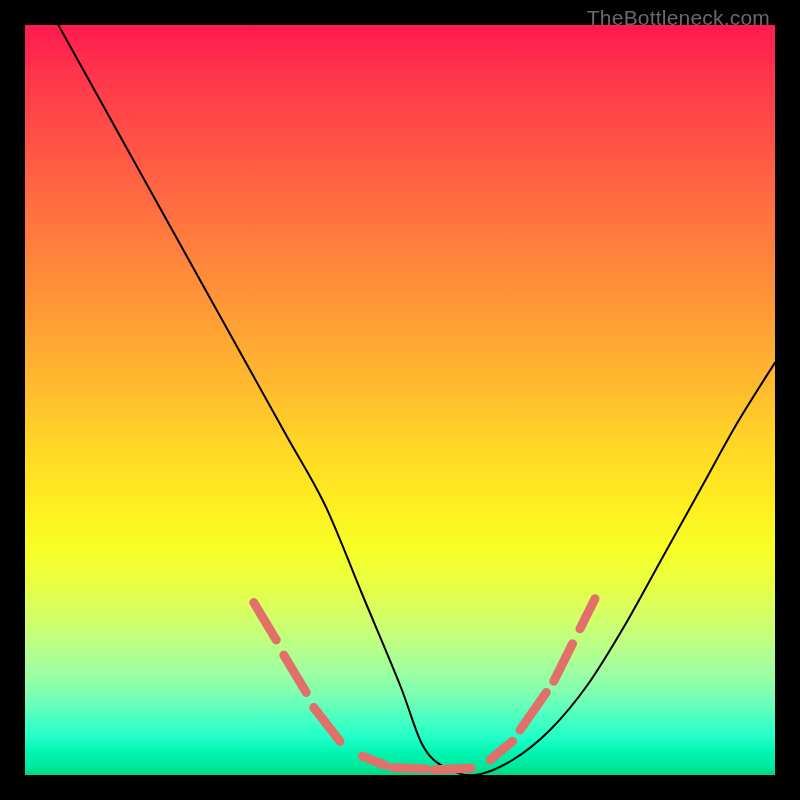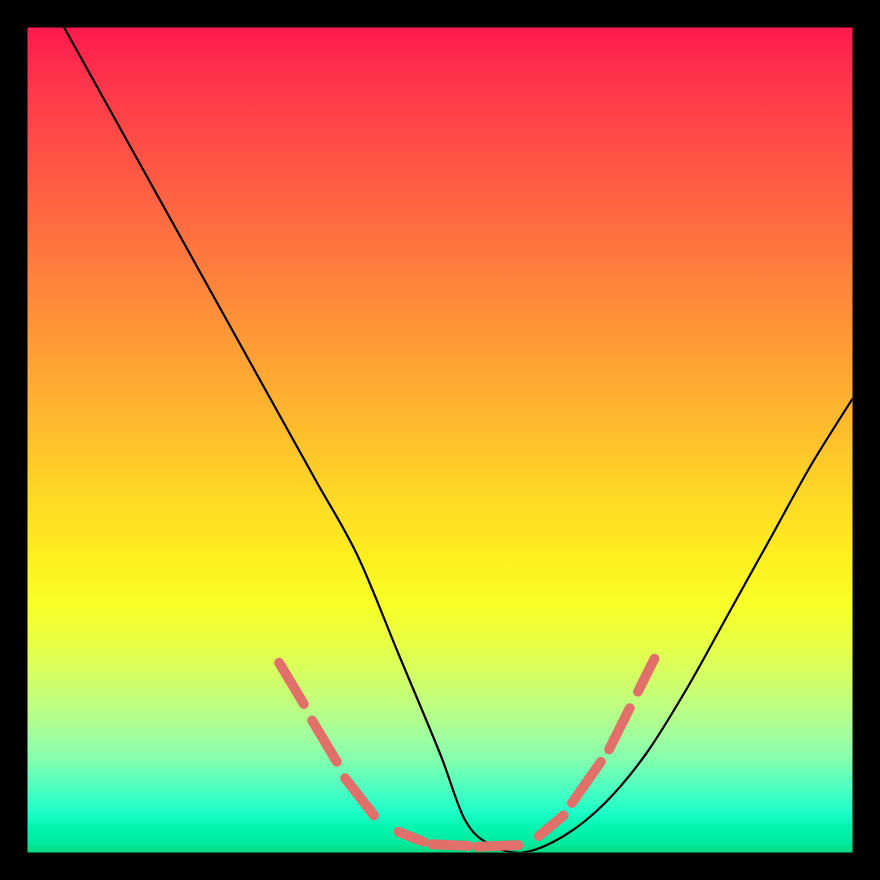--- a/index.html
+++ b/index.html
@@ -50,20 +50,21 @@
   svg.curve {
     position: absolute;
     left: 0; top: 0;
     width: 750px; height: 750px;
   }
 </style>
 </head>
 <body>
 
 <div class="frame">
+  <div class="watermark">TheBottleneck.com</div>
   <div class="plot">
     <svg class="curve" viewBox="0 0 750 750" preserveAspectRatio="none">
       <path id="main-curve" fill="none" stroke-width="2" stroke-linecap="round" d="M 0 -60 C 6.25 -48.75, 25 -15, 37.5 7.5 C 50 30, 62.5 52.5, 75 75 C 87.5 97.5, 100 120, 112.5 142.5 C 125 165, 137.5 187.5, 150 210 C 162.5 232.5, 175 255, 187.5 277.5 C 200 300, 212.5 322.5, 225 345 C 237.5 367.5, 250 390, 262.5 412.5 C 275 435, 287.5 453.75, 300 480 C 312.5 506.25, 325 540, 337.5 570 C 350 600, 365 635, 375 660 C 385 685, 390 706.25, 397.5 720 C 405 733.75, 411.25000000000006 737.5, 420.00000000000006 742.5 C 428.75000000000006 747.5, 438.75 751.25, 450 750 C 461.25 748.75, 475 742.5, 487.5 735 C 500 727.5, 512.5 717.5, 525 705 C 537.5 692.5, 550 677.5, 562.5 660 C 575 642.5, 587.5 621.25, 600 600 C 612.5 578.75, 625 555, 637.5 532.5 C 650 510, 662.5 487.5, 675 465 C 687.5 442.5, 700 418.75, 712.5 397.5 C 725 376.25, 743.75 347.49999999999994, 750 337.49999999999994" stroke="#000000"></path>
       <g id="highlights">
           <line x1="228.75" y1="577.5" x2="251.25000000000003" y2="615" stroke="#e2706a" stroke-width="9" stroke-linecap="round"></line>
           <line x1="258.75" y1="630" x2="281.25" y2="667.5" stroke="#e2706a" stroke-width="9" stroke-linecap="round"></line>
           <line x1="288.75" y1="682.5" x2="315" y2="716.25" stroke="#e2706a" stroke-width="9" stroke-linecap="round"></line>
           <line x1="337.5" y1="731.25" x2="360" y2="740.25" stroke="#e2706a" stroke-width="9" stroke-linecap="round"></line>
           <line x1="367.5" y1="742.5" x2="401.25" y2="744" stroke="#e2706a" stroke-width="9" stroke-linecap="round"></line>
           <line x1="408.75000000000006" y1="744.75" x2="446.25" y2="743.25" stroke="#e2706a" stroke-width="9" stroke-linecap="round"></line>

